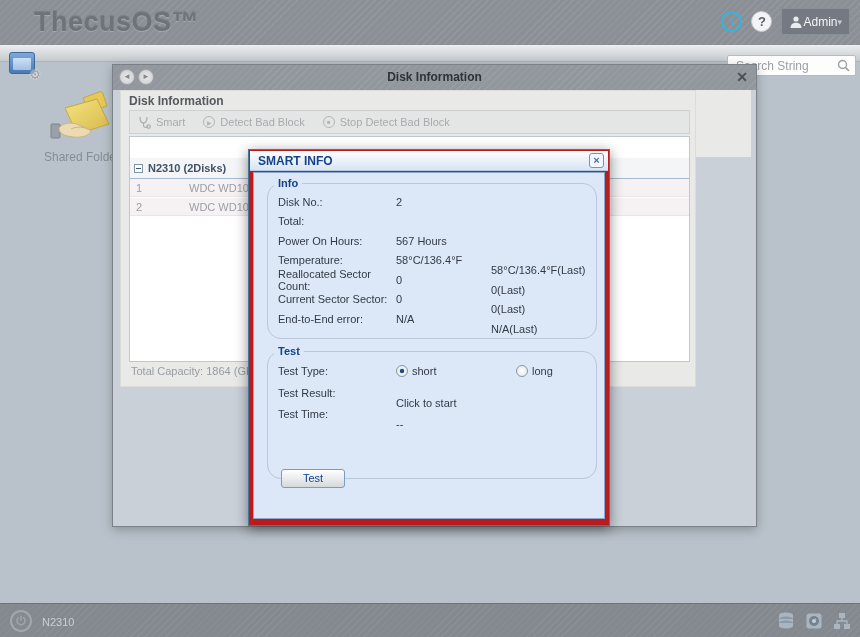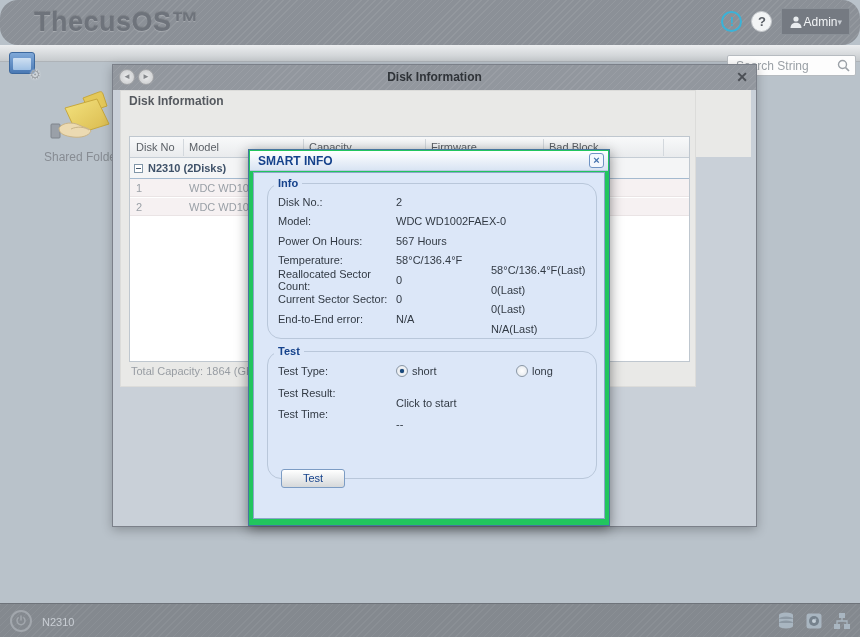--- a/index.html
+++ b/index.html
@@ -4,21 +4,21 @@
 <style>
   * { margin:0; padding:0; box-sizing:border-box; }
   html,body { width:860px; height:637px; }
   body { font-family:"Liberation Sans", sans-serif; overflow:hidden; }
   .stage { position:relative; width:860px; height:637px; background:#b9c2ca; overflow:hidden; }
 
   
   .topbar { position:absolute; left:0; top:0; width:860px; height:45px;
     background-color:#8b9097;
     background-image:repeating-linear-gradient(135deg, rgba(255,255,255,.07) 0 1px, transparent 1px 5px);
-    z-index:30;border-radius:18px; }
+    z-index:30; }
   .logo { position:absolute; left:34px; top:7px; font-size:27px; font-weight:bold; color:#6e737b;
     letter-spacing:.5px; text-shadow:0 1px 1px rgba(255,255,255,.22), 0 -1px 1px rgba(0,0,0,.12); }
   .tb-right { position:absolute; right:10px; top:8px; display:flex; align-items:center; gap:9px; }
   .circ-icon { width:21px; height:21px; border-radius:50%; display:flex; align-items:center; justify-content:center;
     font-weight:bold; font-size:13px; cursor:pointer; }
   .info-circ { border:2px solid #3ab3d8; color:#3ab3d8; background:transparent; }
   .help-circ { background:#f2f4f5; color:#5a5f66; border:1px solid #c4c8cc; }
   .admin-btn { height:27px; background:#757a82; border:1px solid #8a9097; display:flex; align-items:center;
     padding:0 7px; cursor:pointer; }
   .admin-btn svg { display:block; }
@@ -88,21 +88,21 @@
   .collapse-box { width:9px; height:9px; border:1px solid #8096a8; background:#fff; position:relative; display:inline-block; }
   .collapse-box::after { content:""; position:absolute; left:1px; right:1px; top:3px; height:1px; background:#42586c; }
   .data-row { position:absolute; left:0; width:100%; height:18px; background:#f6f1f2;
     border-bottom:1px solid #eae4e5; font-size:11px; color:#9aa0a7; cursor:pointer; }
   .cell-no { position:absolute; left:6px; top:3px; }
   .cell-model { position:absolute; left:59px; top:3px; white-space:nowrap; }
   .grid-footer { position:absolute; left:10px; top:274px; font-size:11px; color:#989da3; }
 
   
   .dialog { position:absolute; left:248px; top:149px; width:362px; height:377px; z-index:20;
-    background:#22c55e; border:1px solid #48759e; box-shadow:0 3px 12px rgba(0,0,0,.45); }
+    background:#b91c1c; border:1px solid #48759e; box-shadow:0 3px 12px rgba(0,0,0,.45); }
   .dlg-titlebar { position:absolute; left:1px; top:1px; right:1px; height:20px;
     background:linear-gradient(#feffff,#d9e4f3); border-bottom:1px solid #b8c9e0; cursor:move; }
   .dlg-title { position:absolute; left:8px; top:3px; font-size:12px; font-weight:bold; color:#15428b; }
   .dlg-close { position:absolute; right:4px; top:2px; width:15px; height:15px; background:#f4f8fd;
     border:1px solid #6f94c4; border-radius:3px; color:#4271ad; font-size:11px; font-weight:bold;
     line-height:13px; text-align:center; cursor:pointer; }
   .dlg-body { position:absolute; left:4px; top:22px; right:4px; bottom:6px; background:#dce7f8;
     border:1px solid #8ca6c9; }
   .fieldset { position:absolute; left:13px; width:330px; border:1px solid #b9c7da; border-radius:14px;
     padding:8px 0 0 10px; }
@@ -202,34 +202,40 @@
       </div>
       <div class="win-title">Disk Information</div>
       <div class="win-close">✕</div>
     </div>
 
     <div class="win-panel-tr"></div>
 
     <div class="win-panel">
       <div class="panel-heading">Disk Information</div>
 
+      <div class="toolbar">
+        <div class="tool-item">
+          <svg width="13" height="13" viewBox="0 0 13 13">
+            <path d="M2 1 C2 5 3.5 7 5.5 7 C7.5 7 9 5 9 1" fill="none" stroke="#aeb1b3" stroke-width="1.3"></path>
+            <path d="M5.5 7 L5.5 9 A2.2 2.2 0 0 0 10 9.5" fill="none" stroke="#aeb1b3" stroke-width="1.2"></path>
+            <circle cx="10.6" cy="10.6" r="1.7" fill="none" stroke="#aeb1b3" stroke-width="1.2"></circle>
+          </svg>
+          <span>Smart</span>
+        </div>
+        <div class="tool-item">
+          <span class="tool-circle">▶</span>
+          <span>Detect Bad Block</span>
+        </div>
+        <div class="tool-item">
+          <span class="tool-circle">■</span>
+          <span>Stop Detect Bad Block</span>
+        </div>
+      </div>
 
       <div class="grid">
-        <div class="grid-head">
-          <span class="col-label" style="left:6px">Disk No</span>
-          <span class="col-label" style="left:59px">Model</span>
-          <span class="col-label" style="left:179px">Capacity</span>
-          <span class="col-label" style="left:301px">Firmware</span>
-          <span class="col-label" style="left:419px">Bad Block</span>
-          <span class="col-sep" style="left:53px"></span>
-          <span class="col-sep" style="left:173px"></span>
-          <span class="col-sep" style="left:295px"></span>
-          <span class="col-sep" style="left:413px"></span>
-          <span class="col-sep" style="left:533px"></span>
-        </div>
         <div class="group-row">
           <span class="collapse-box"></span>
           <span>N2310 (2Disks)</span>
         </div>
         <div class="data-row" style="top:42px">
           <span class="cell-no">1</span>
           <span class="cell-model">WDC WD1002</span>
         </div>
         <div class="data-row" style="top:61px">
           <span class="cell-no">2</span>
@@ -249,22 +255,21 @@
     <div class="dlg-body">
 
       <div class="fieldset fs-info">
         <div class="legend">Info</div>
         <div class="frow">
           <span class="flabel">Disk No.:</span>
           <span class="fvalue">2</span>
           <span class="flast"></span>
         </div>
         <div class="frow">
-          <span class="flabel">Model:</span>
-          <span class="fvalue" style="width:200px">WDC WD1002FAEX-0</span>
+          <span class="flabel">Total:</span>
           <span class="flast"></span>
         </div>
         <div class="frow">
           <span class="flabel">Power On Hours:</span>
           <span class="fvalue" style="width:200px">567 Hours</span>
           <span class="flast"></span>
         </div>
         <div class="frow">
           <span class="flabel">Temperature:</span>
           <span class="fvalue">58°C/136.4°F</span>

